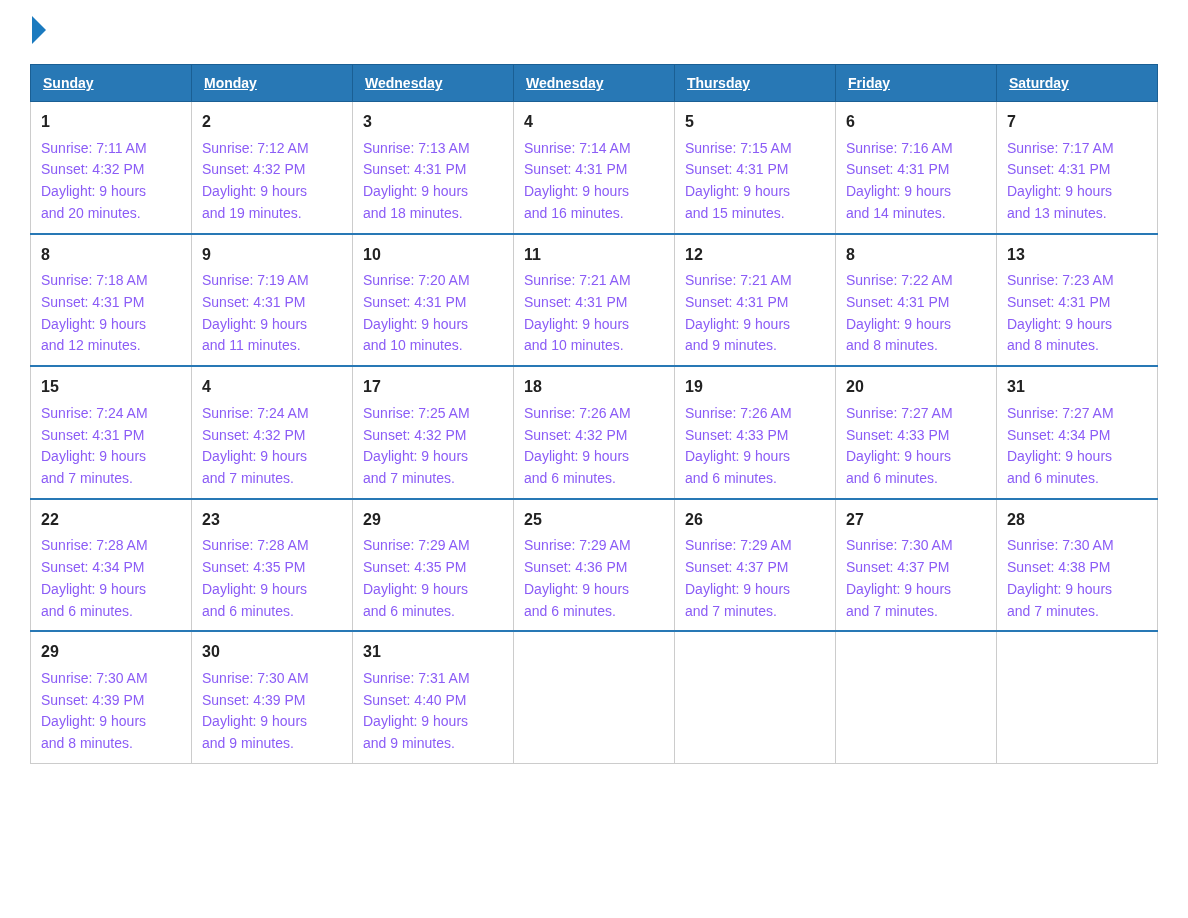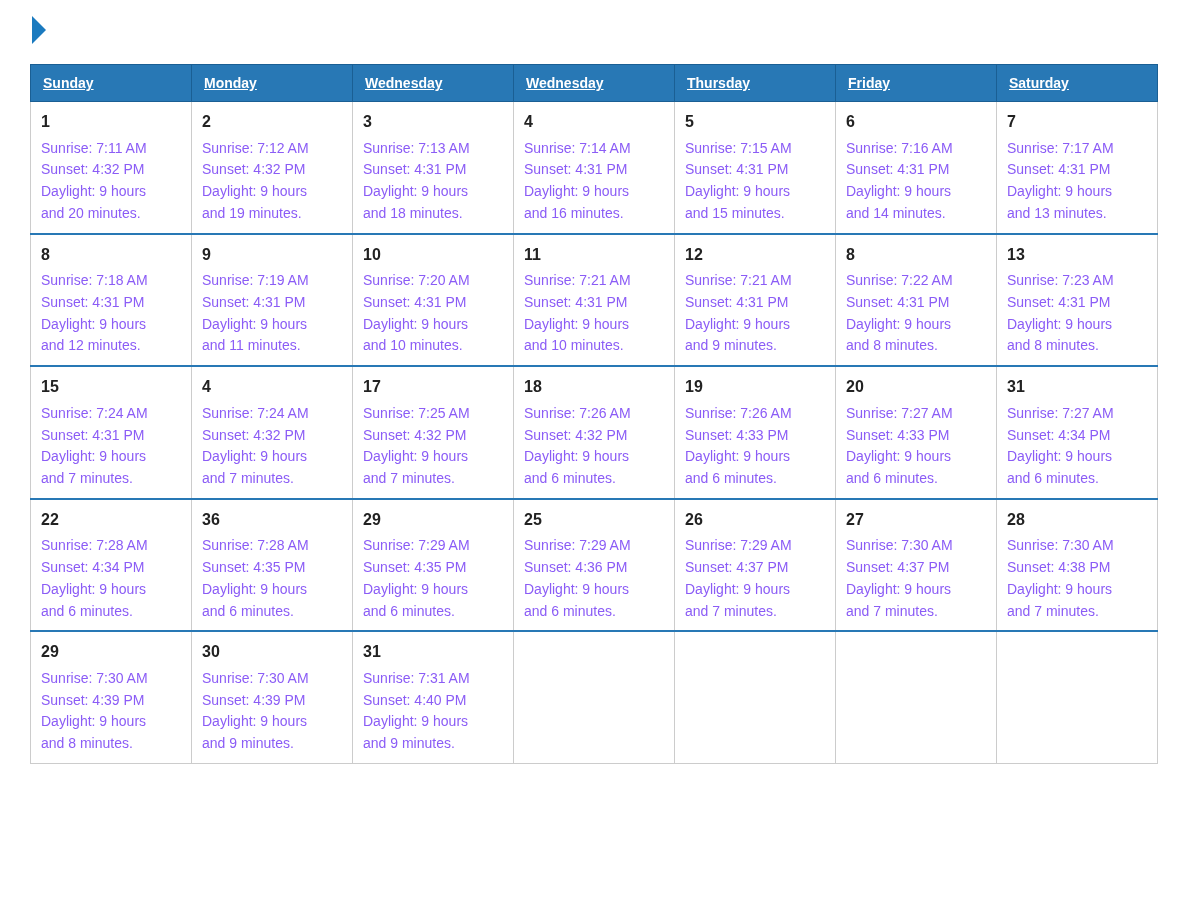--- a/index.html
+++ b/index.html
@@ -223,21 +223,21 @@
           <span class="day-number">31</span>
           <div class="day-info">Sunrise: 7:27 AM<br>Sunset: 4:34 PM<br>Daylight: 9 hours<br>and 6 minutes.</div>
         </td>
       </tr>
       <tr class="row-separator">
         <td>
           <span class="day-number">22</span>
           <div class="day-info">Sunrise: 7:28 AM<br>Sunset: 4:34 PM<br>Daylight: 9 hours<br>and 6 minutes.</div>
         </td>
         <td>
-          <span class="day-number">36</span>
+          <span class="day-number">23</span>
           <div class="day-info">Sunrise: 7:28 AM<br>Sunset: 4:35 PM<br>Daylight: 9 hours<br>and 6 minutes.</div>
         </td>
         <td>
           <span class="day-number">29</span>
           <div class="day-info">Sunrise: 7:29 AM<br>Sunset: 4:35 PM<br>Daylight: 9 hours<br>and 6 minutes.</div>
         </td>
         <td>
           <span class="day-number">25</span>
           <div class="day-info">Sunrise: 7:29 AM<br>Sunset: 4:36 PM<br>Daylight: 9 hours<br>and 6 minutes.</div>
         </td>

